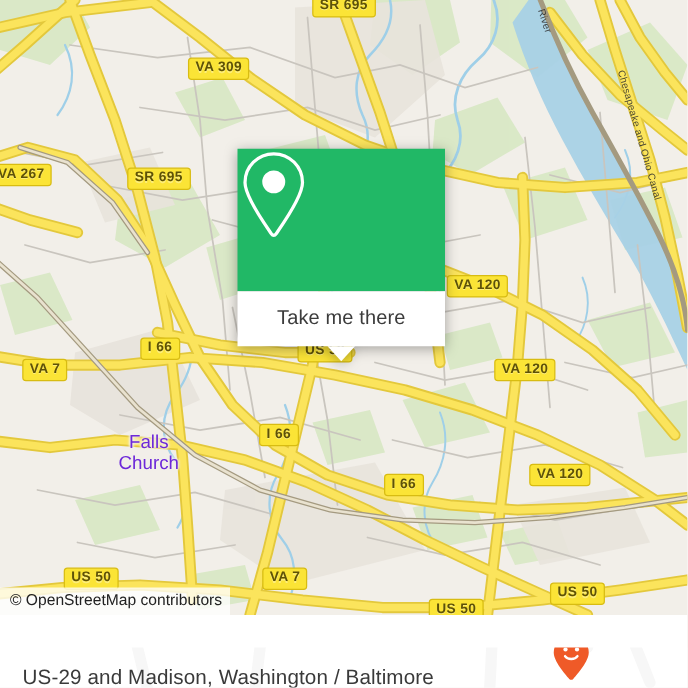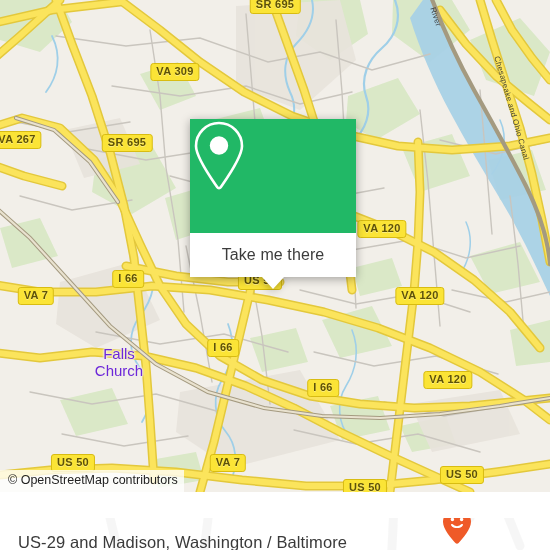--- a/index.html
+++ b/index.html
@@ -302,21 +302,21 @@
       </g>
     </svg>
 
     <div class="waterlabel" style="left:437px; top:6px; transform:rotate(72deg);">River</div>
     <div class="waterlabel" style="left:501px; top:55px; transform:rotate(74deg);">Chesapeake and Ohio Canal</div>
 
     <div class="place" style="left:119px; top:362px;">Falls
 Church</div>
 
     <div class="shield" style="left:275px; top:5px;">SR 695</div>
-    <div class="shield" style="left:175px; top:72px;">VA 309</div>
+    <div class="shield" style="left:175px; top:55px;">VA 309</div>
     <div class="shield" style="left:17px;  top:140px;">VA 267</div>
     <div class="shield" style="left:127px; top:143px;">SR 695</div>
     <div class="shield" style="left:382px; top:229px;">VA 120</div>
     <div class="shield" style="left:128px; top:279px;">I 66</div>
     <div class="shield" style="left:260px; top:281px;">US 53</div>
     <div class="shield" style="left:420px; top:296px;">VA 120</div>
     <div class="shield" style="left:36px;  top:296px;">VA 7</div>
     <div class="shield" style="left:223px; top:348px;">I 66</div>
     <div class="shield" style="left:323px; top:388px;">I 66</div>
     <div class="shield" style="left:448px; top:380px;">VA 120</div>

